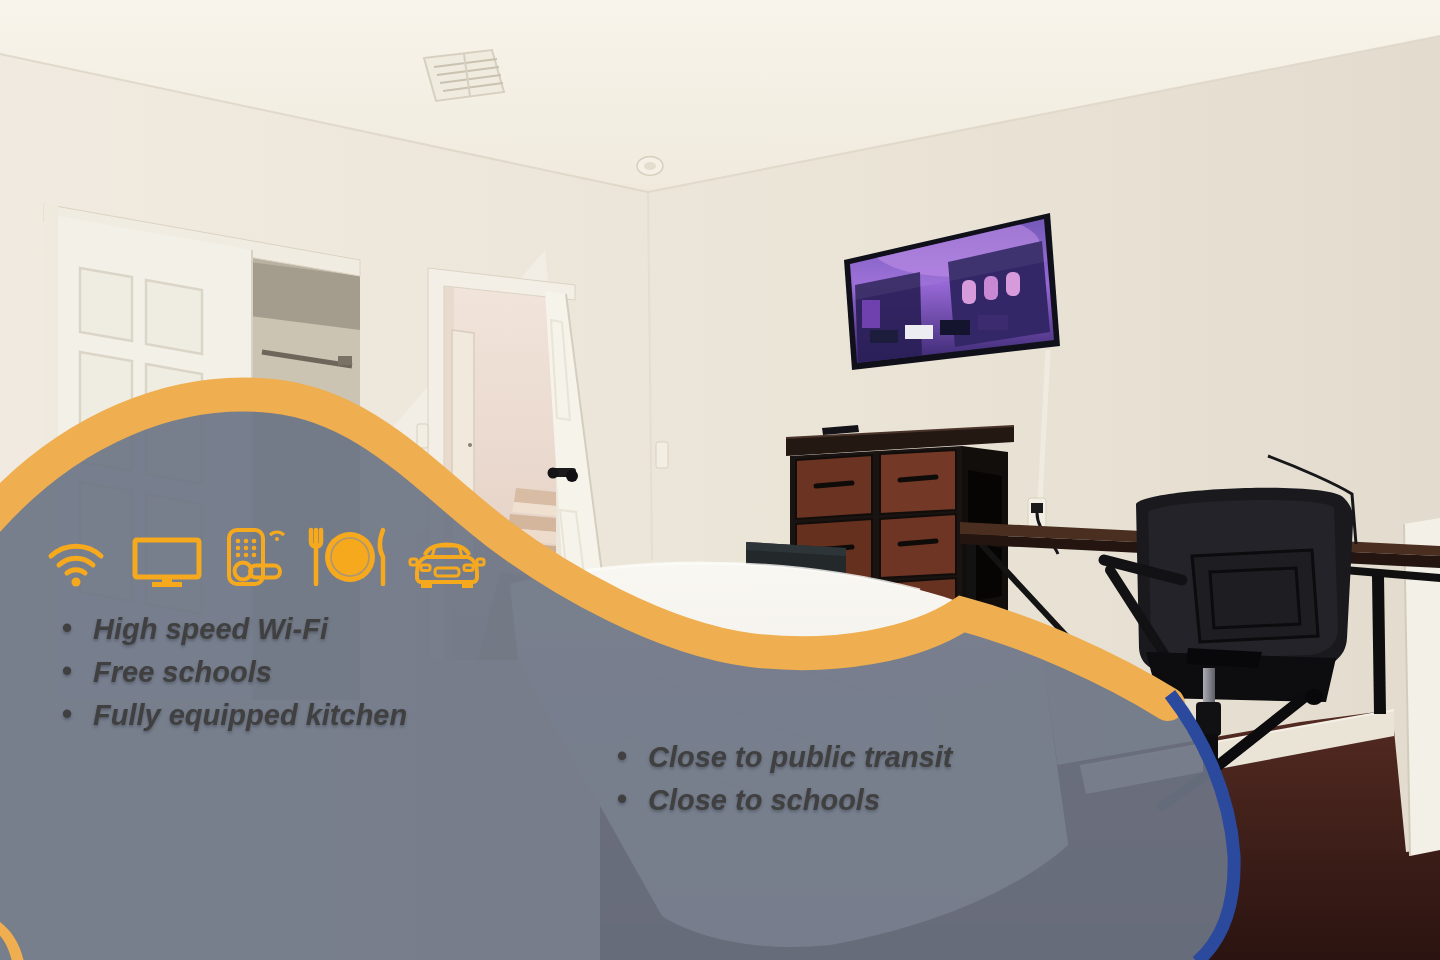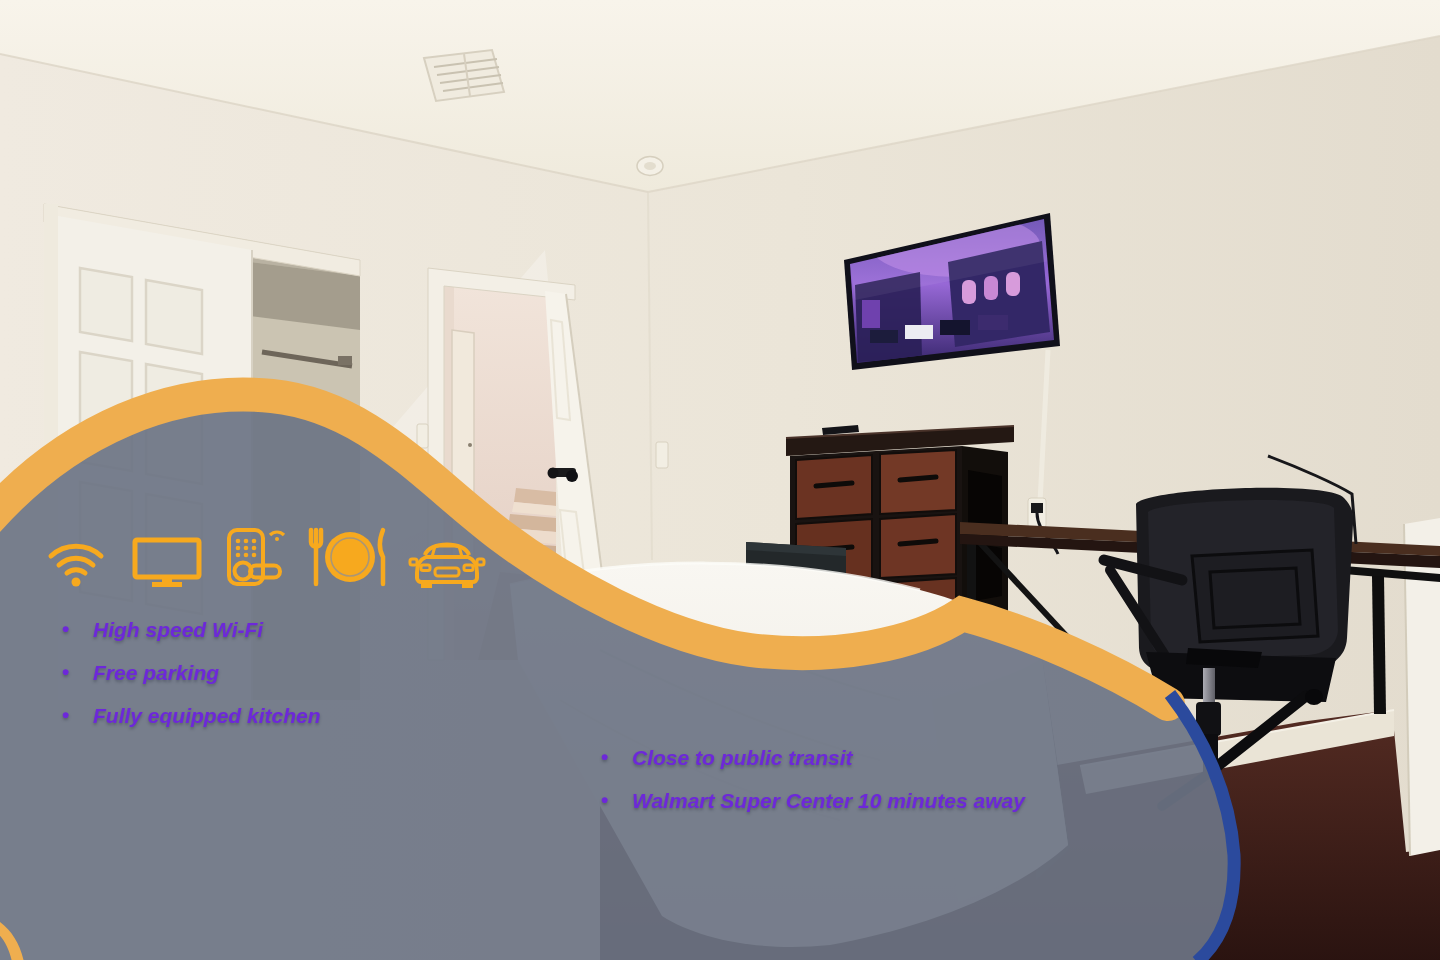--- a/index.html
+++ b/index.html
@@ -4,27 +4,27 @@
 <style>
   html,body{margin:0;padding:0;background:#222;}
   .stage{position:relative;width:1440px;height:960px;overflow:hidden;
          background:#EDE8DD;font-family:"Liberation Sans",sans-serif;}
   svg.layer{position:absolute;left:0;top:0;width:1440px;height:960px;display:block;}
   
   .icon{position:absolute;}
   .icon svg{display:block;}
   
   .amenities{position:absolute;margin:0;padding:0;list-style:none;
-             color:#6d28d9;font-style:italic;font-weight:bold;
-             font-size:21px;line-height:43px;
+             color:#404040;font-style:italic;font-weight:bold;
+             font-size:29px;line-height:43px;
              text-shadow:0 2px 3px rgba(35,40,55,.35);}
   .amenities li{position:relative;padding-left:33px;white-space:nowrap;}
   .amenities li::before{content:"\2022";position:absolute;left:2px;top:-1px;font-style:normal;}
   .list-left{left:60px;top:608px;}
-  .list-right{left:599px;top:736px;}
+  .list-right{left:615px;top:736px;}
 </style>
 </head>
 <body>
 
 <div class="stage">
 
   <svg class="layer" viewBox="0 0 1440 960">
     <defs>
       <linearGradient id="gWallR" x1="0" y1="0" x2="1" y2="0">
         <stop offset="0" stop-color="#F0EAE0"></stop>
@@ -285,21 +285,21 @@
       <rect x="56" y="34" width="9" height="5.5" rx="2" stroke-width="3"></rect>
       <rect x="2" y="28" width="7" height="6" rx="2" stroke-width="3"></rect>
       <rect x="69" y="28" width="7" height="6" rx="2" stroke-width="3"></rect>
       <rect x="13" y="51" width="11" height="6" fill="#F7A91E" stroke="none"></rect>
       <rect x="54" y="51" width="11" height="6" fill="#F7A91E" stroke="none"></rect>
     </svg>
   </div>
 
   <ul class="amenities list-left">
     <li>High speed Wi-Fi</li>
-    <li>Free parking</li>
+    <li>Free schools</li>
     <li>Fully equipped kitchen</li>
   </ul>
   <ul class="amenities list-right">
     <li>Close to public transit</li>
-    <li>Walmart Super Center 10 minutes away</li>
+    <li>Close to schools</li>
   </ul>
 
 </div>
 
 </body></html>

